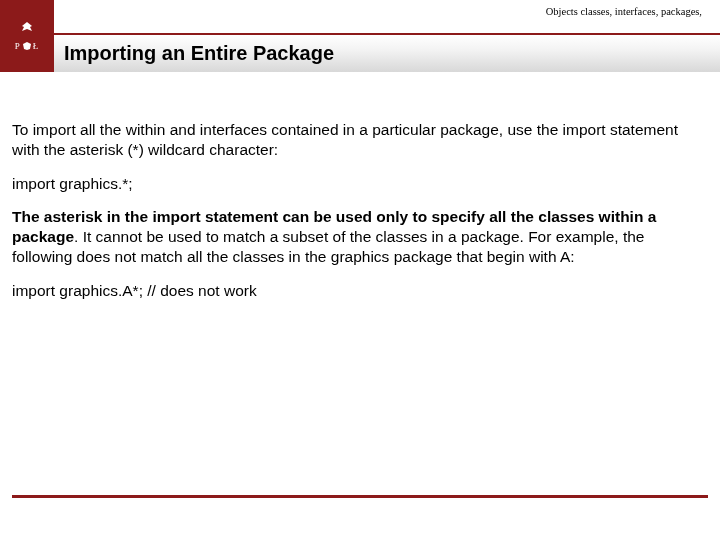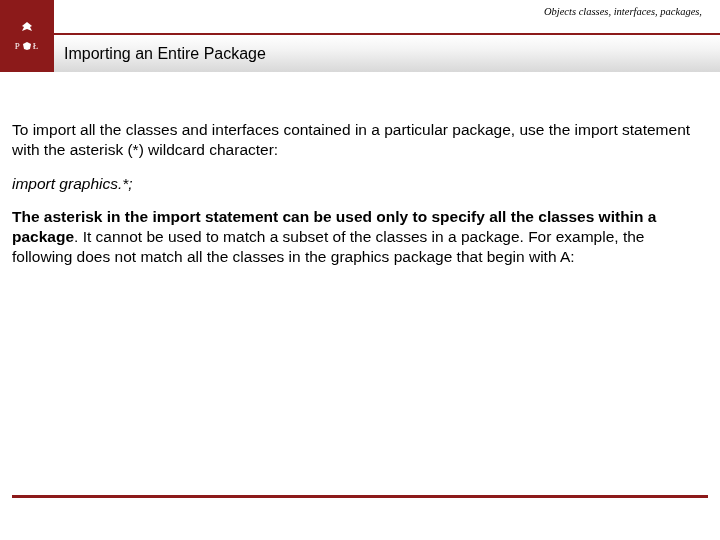--- a/index.html
+++ b/index.html
@@ -46,21 +46,20 @@
   .logo-letters .mid {
     width: 8px;
     height: 8px;
     display: inline-block;
   }
   .breadcrumb {
     position: absolute;
     top: 6px;
     right: 18px;
     font-size: 10.5px;
-    font-style: italic;
     font-family: Georgia, 'Times New Roman', serif;
     color: #000;
     text-align: right;
     line-height: 1.1;
     max-width: 240px;
   }
   .header-rule {
     position: absolute;
     left: 54px;
     right: 0;
@@ -73,31 +72,31 @@
     left: 54px;
     right: 0;
     top: 35px;
     height: 37px;
     background: linear-gradient(to bottom, #ffffff 0%, #f3f3f3 40%, #d8d8d8 100%);
     display: flex;
     align-items: center;
     padding-left: 10px;
   }
   .title-bar h1 {
-    font-size: 16px;
-    font-weight: normal;
+    font-size: 20px;
+    font-weight: bold;
     color: #000;
   }
   .content {
     padding: 48px 18px 0 12px;
     font-size: 15.5px;
     line-height: 1.28;
   }
   .content p { margin-bottom: 14px; }
-  .code-line { font-style: italic; }
+  .code-line { }
   .bold { font-weight: bold; }
   .footer-rule {
     position: absolute;
     left: 12px;
     right: 12px;
     bottom: 42px;
     height: 3px;
     background: #8c1a1a;
   }
 </style>
@@ -124,20 +123,21 @@
   <div class="breadcrumb">
     <div>Objects classes, interfaces, packages,</div>
   </div>
   <div class="header-rule"></div>
   <div class="title-bar">
     <h1>Importing an Entire Package</h1>
   </div>
 </div>
 
 <div class="content">
-  <p>To import all the classes and interfaces contained in a particular package, use the import statement with the asterisk (*) wildcard character:</p>
+  <p>To import all the within and interfaces contained in a particular package, use the import statement with the asterisk (*) wildcard character:</p>
   <p class="code-line">import graphics.*;</p>
   <p>
     <span class="bold">The asterisk in the import statement can be used only to specify all the classes within a package</span><span>. It cannot be used to match a subset of the classes in a package. For example, the following does not match all the classes in the graphics package that begin with A:</span>
   </p>
+  <p class="code-line">import graphics.A*; // does not work</p>
 </div>
 
 <div class="footer-rule"></div>
 
 </body></html>

